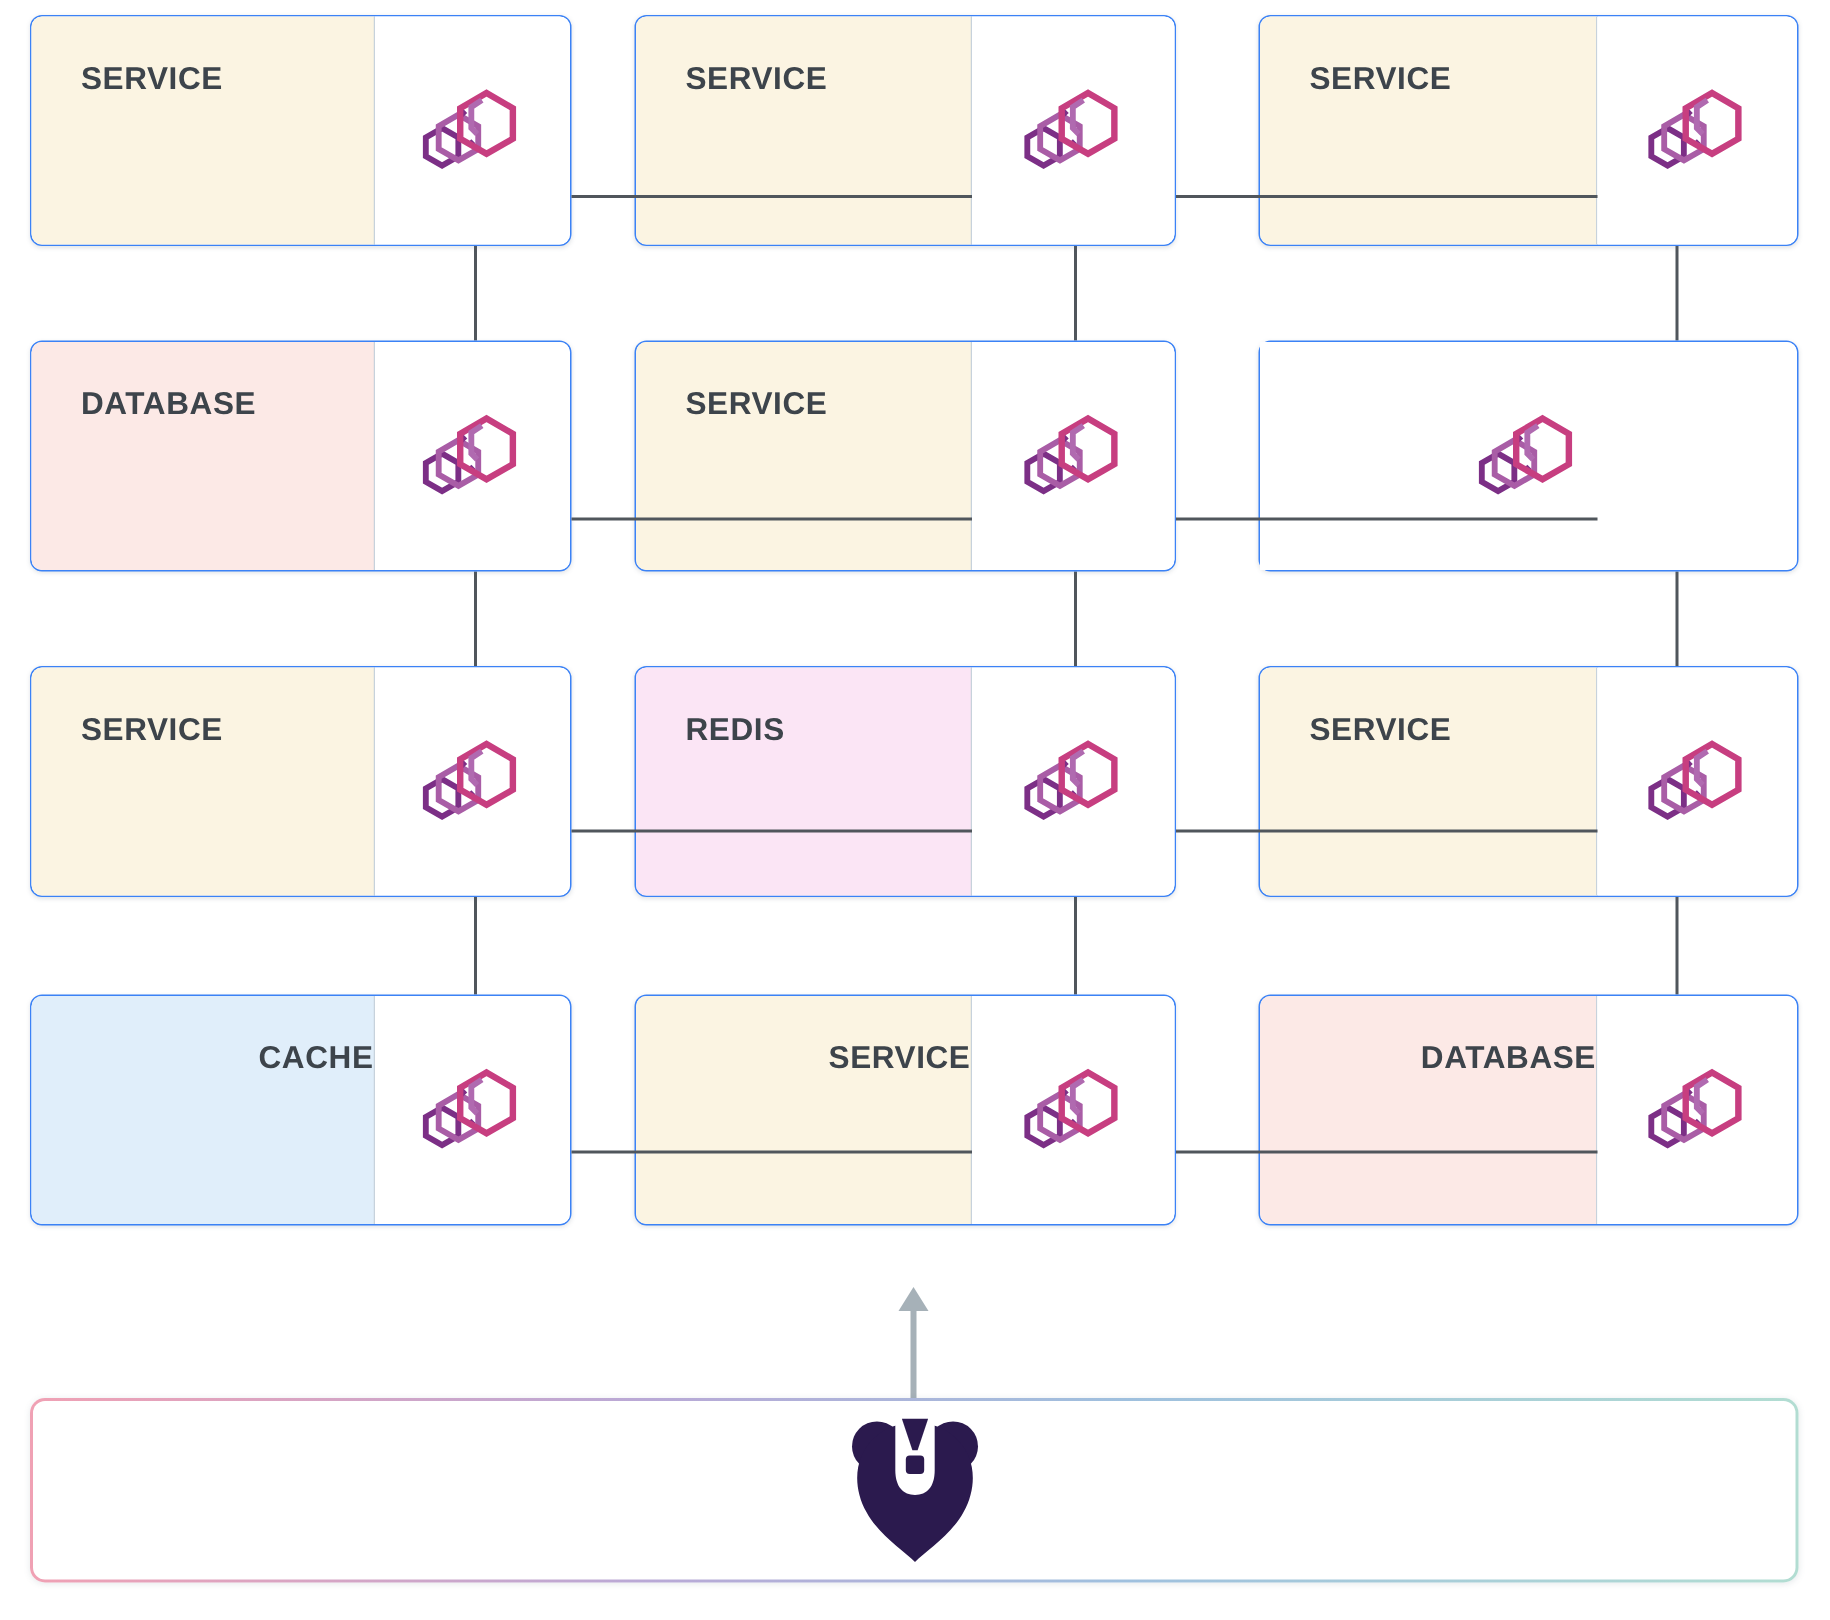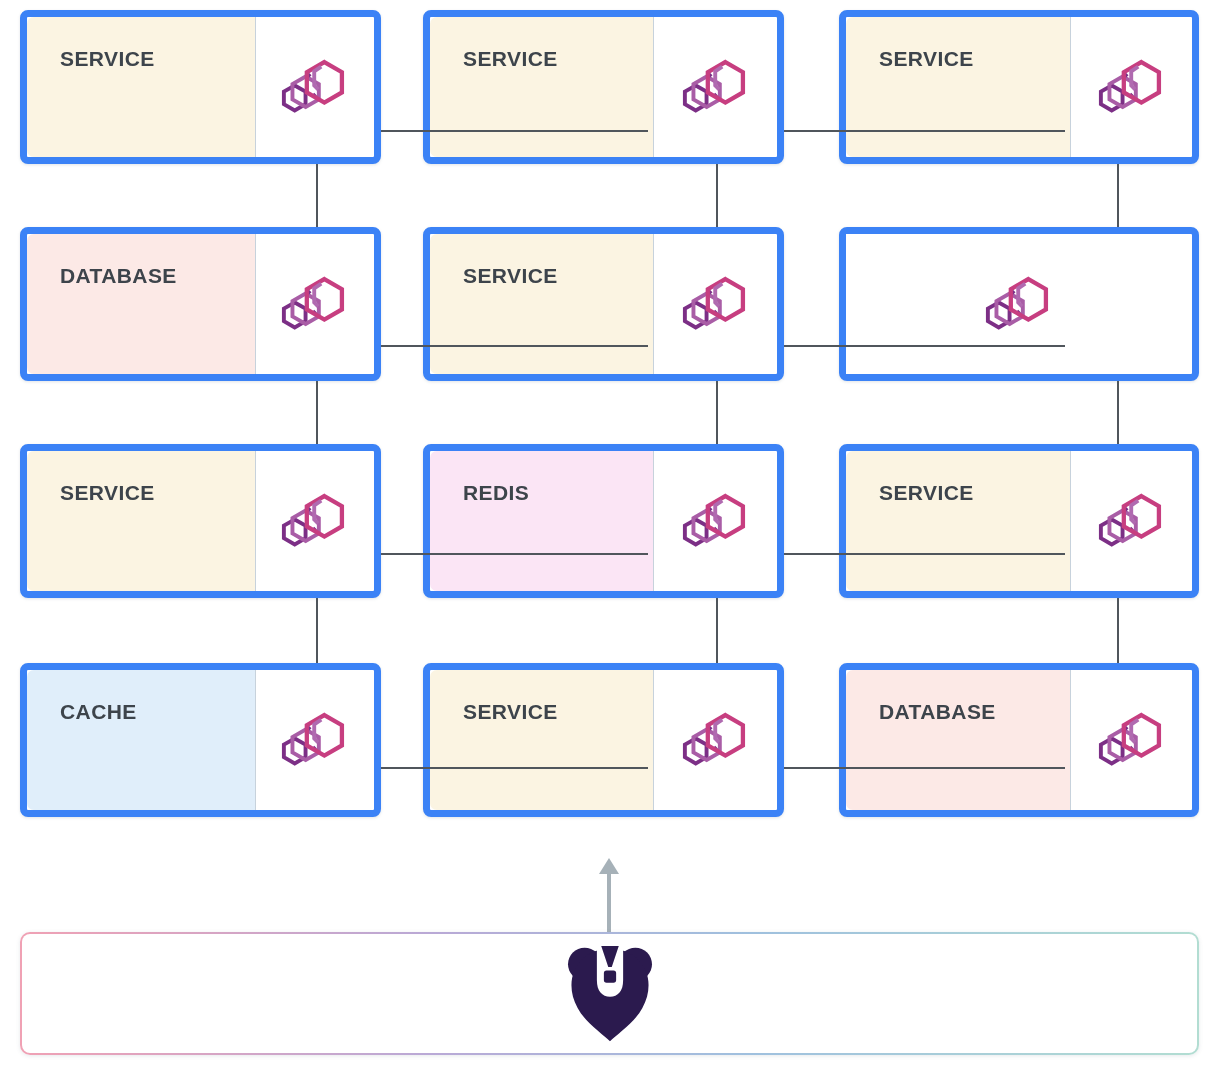--- a/index.html
+++ b/index.html
@@ -3,30 +3,30 @@
 <meta charset="utf-8">
 <style>
   html,body{margin:0;padding:0;background:#ffffff;}
   .canvas{
     position:relative;width:1220px;height:1080px;overflow:hidden;
     background:#ffffff;font-family:"Liberation Sans",sans-serif;
   }
   
   .card{
     position:absolute;height:154px;display:flex;box-sizing:border-box;
-    border:7px solid #3b82f6;border-radius:8px;background:#ffffff;
+    border:1px solid #3b82f6;border-radius:8px;background:#ffffff;
     box-shadow:0 1px 3px rgba(90,105,120,.18);z-index:2;
   }
   .col1{left:20px;width:361px;}
   .col2{left:423px;width:361px;}
   .col3{left:839px;width:360px;}
   .row1{top:10px;}
   .row2{top:227px;}
   .row3{top:444px;}
-  .row4{top:663px;}
+  .row4{top:663px;text-align:right;}
   .label-section{
     box-sizing:border-box;border-right:1px solid #c7d2dc;
     border-radius:7px 0 0 7px;padding:30px 0 0 33px;
   }
   .col1 .label-section{width:229px;}
   .col2 .label-section{width:224px;}
   .col3 .label-section{width:225px;}
   .node-label{
     font-size:21px;font-weight:600;color:#3d444b;letter-spacing:.4px;
   }

